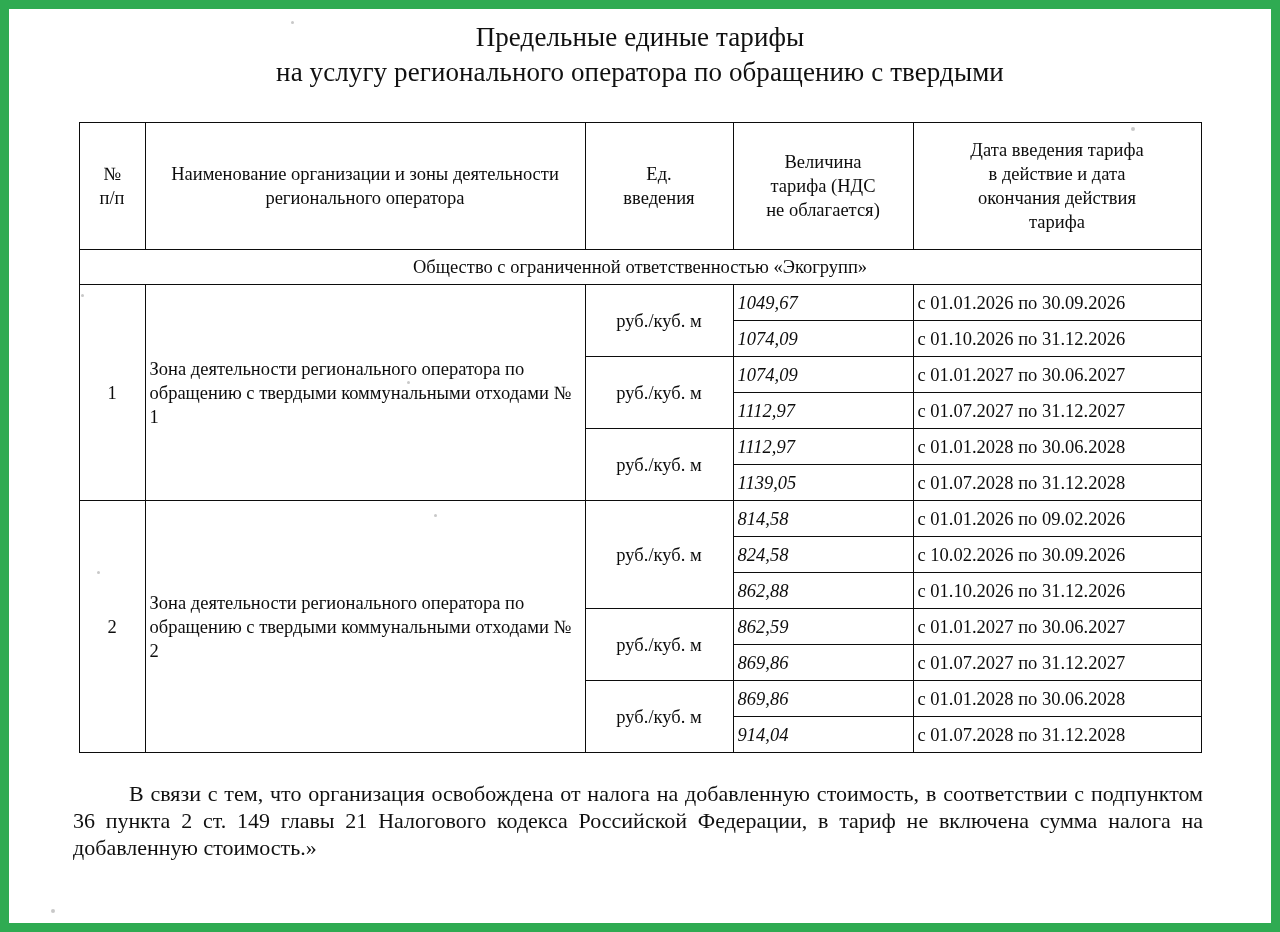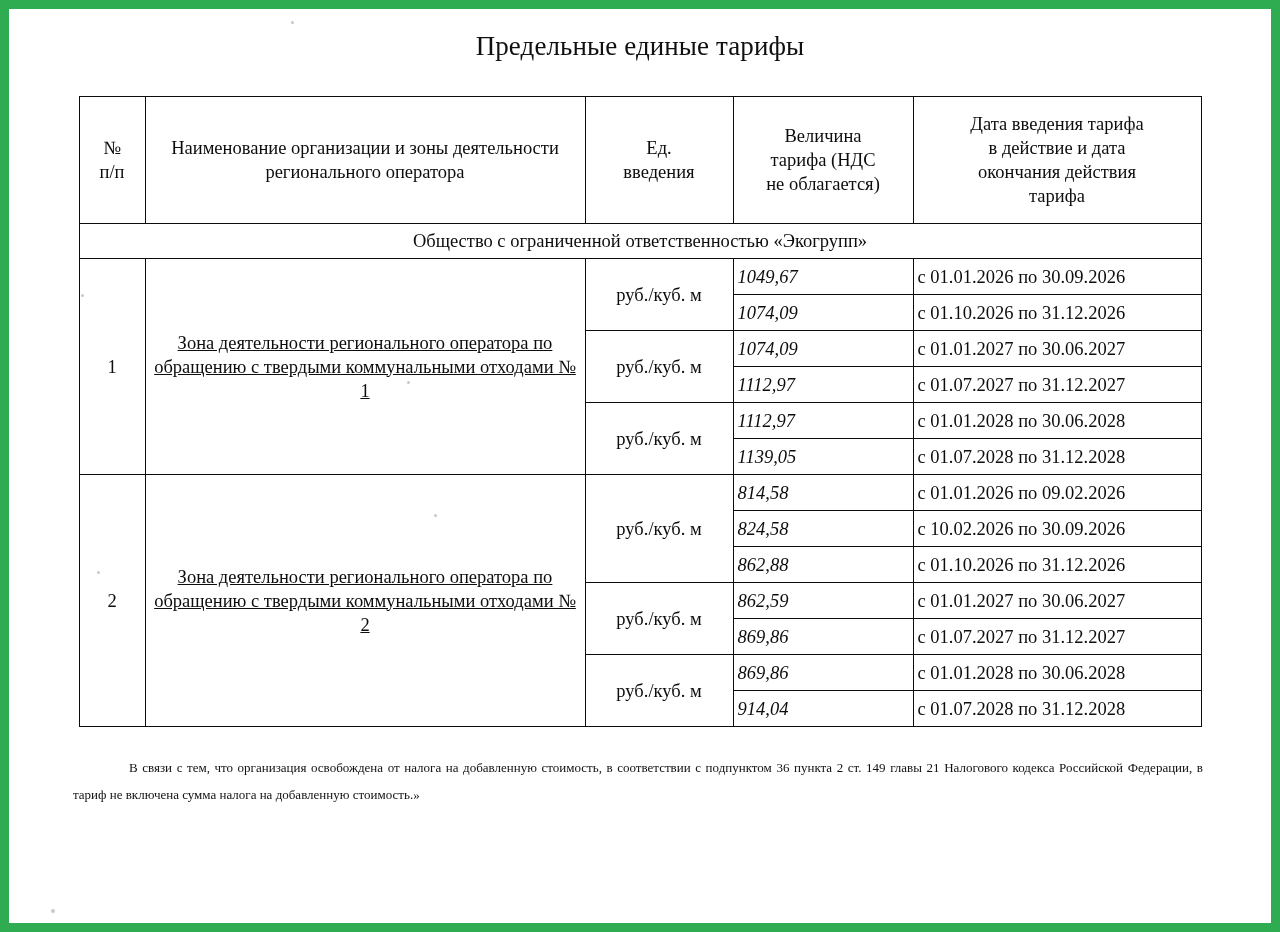--- a/index.html
+++ b/index.html
@@ -21,21 +21,21 @@
     height: 932px;
     border: 9px solid #2fab52;
     background: #ffffff;
     padding: 0;
     position: relative;
   }
   .sheet {
     box-sizing: border-box;
     width: 100%;
     height: 100%;
-    padding: 12px 62px 10px 62px;
+    padding: 3px 62px 10px 62px;
     position: relative;
   }
 
   
   .title-block {
     text-align: center;
     margin: 8px 0 0 0;
   }
   .title-line {
     font-size: 27px;
@@ -84,48 +84,47 @@
     text-align: center;
     height: 30px;
     font-size: 19.5px;
     padding: 1px 4px;
   }
   td.num-cell {
     text-align: center;
     font-size: 19px;
   }
   td.name-cell {
-    text-align: center;
+    text-align: left;
     padding-left: 14px;
     padding-right: 8px;
     font-size: 19px;
     line-height: 27px;
     vertical-align: middle;
-    text-decoration: underline;
   }
   td.unit-cell {
     text-align: center;
     font-size: 18.5px;
   }
   td.val-cell {
     font-size: 19.5px;
     height: 31px;
     font-style: italic;
   }
   td.date-cell {
     font-size: 19px;
     height: 31px;
   }
   .zone1-name { height: 196px; }
   .zone2-name { height: 224px; }
 
   
   .footer-note {
     margin-top: 27px;
-    font-size: 13px;
+    font-size: 22px;
     line-height: 27px;
     text-align: justify;
     text-justify: inter-word;
     color: #101010;
     padding: 0 6px 0 2px;
   }
   .footer-note .indent { display: inline-block; width: 56px; }
 
   
   .speck {
@@ -136,20 +135,21 @@
   }
 </style>
 </head>
 <body>
 
 <div class="page">
   <div class="sheet">
 
     <div class="title-block">
       <div class="title-line">Предельные единые тарифы</div>
+      <div class="title-line">на услугу регионального оператора по обращению с твердыми</div>
     </div>
 
     <div class="tbl-wrap">
       <table class="tariff">
         <colgroup>
           <col class="c-num">
             <col class="c-name">
             <col class="c-unit">
             <col class="c-val">
             <col class="c-date">

